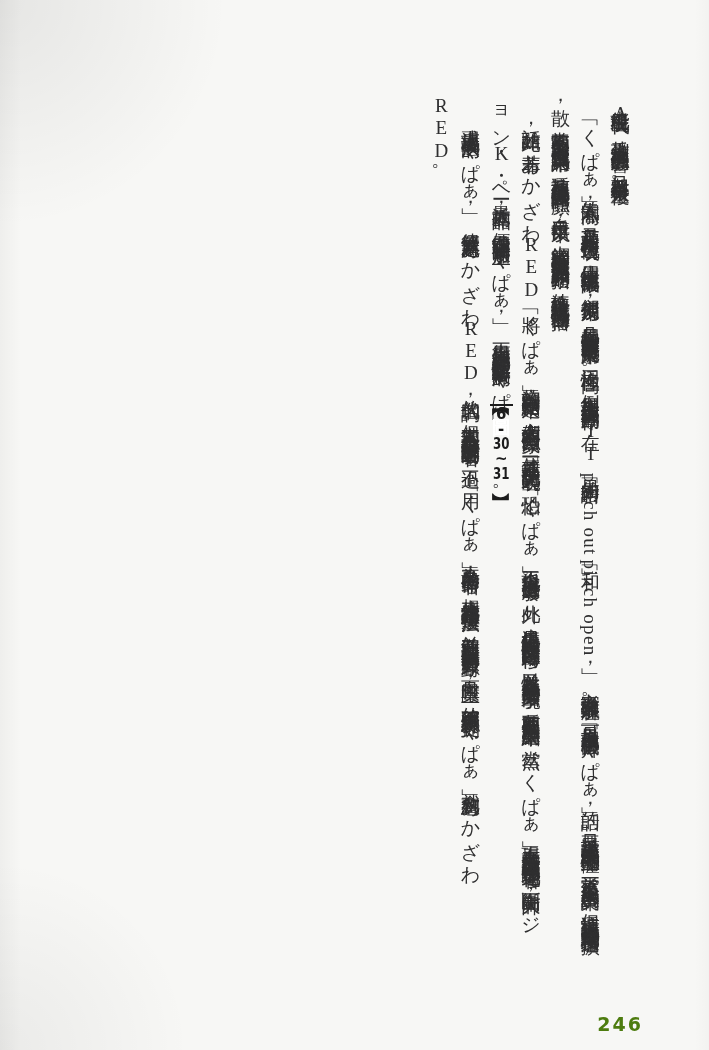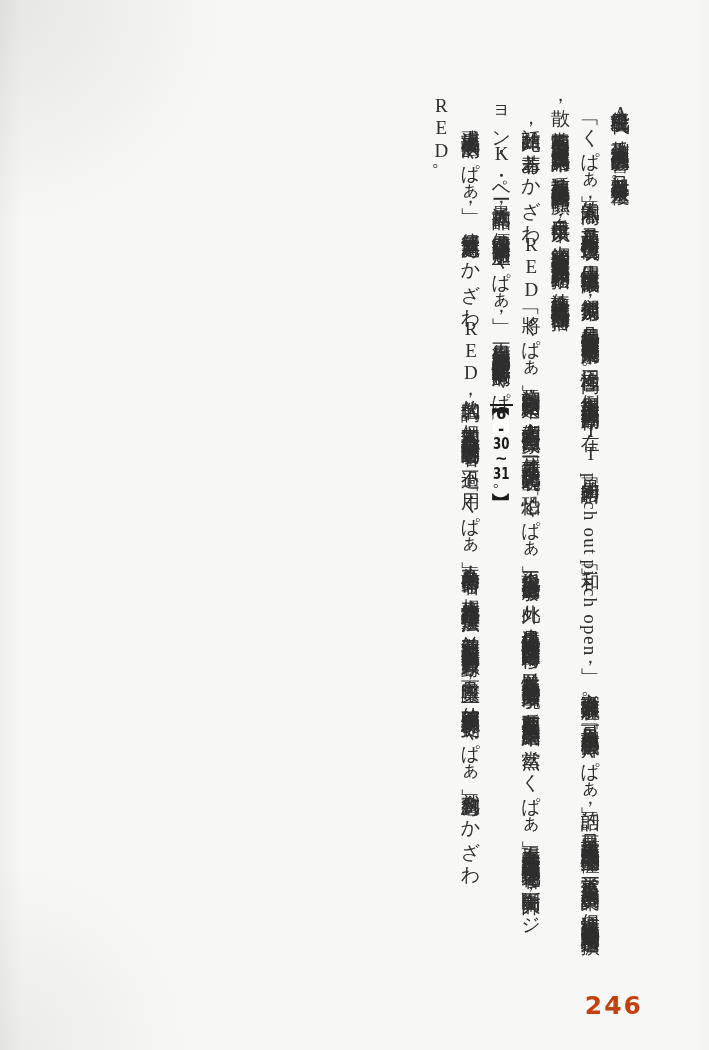--- a/index.html
+++ b/index.html
@@ -63,26 +63,26 @@
   .tcy {
     text-combine-upright: all;
     -webkit-text-combine: horizontal;
     font-family: "DejaVu Sans", sans-serif;
     font-size: 15px;
     font-weight: 700;
   }
   .page-number {
     position: absolute;
     right: 66px;
-    bottom: 30px;
+    bottom: 15px;
     font-family: "DejaVu Sans", sans-serif;
     font-weight: 700;
-    font-size: 25px;
+    font-size: 19px;
     letter-spacing: 2px;
-    color: #c2410c;
+    color: #4d7c0f;
   }
 </style>
 </head>
 <body>
 
 <div class="page">
   <div class="text-block">
       <p>也能看出現代<span class="upright">A</span>片受到成人漫畫強烈的影響，且觀眾群有很大重複。</p>
       <p class="indent">「くぱぁ」的人氣高漲，乃是由於其作為一種色情表現，使用情境雖然非常侷限，卻很方便易用，凡是用手指掰開什麼東西時都能拿來用，泛用性極高。例如用手指放大手機圖片的動作，在<span class="upright">IT</span>界的術語叫「pinch out」和「pinch open」，老實說非常難以理解。可是如果換成「將手機圖片くぱぁ」的話，只要是讀過成人漫畫的人都能馬上聽懂。當然這不是一般人會用的詞彙，但這種語言遊戲很容易變成網路梗迅速擴散，常常不知不覺間連一般人也會當成隱語來用。這種普及化的現象就如同「啊嘿顏」，自千禧年以來，由於網路這種具有強大擴散力的資訊媒介的抬頭，使許多特殊表現都出現爆發性的傳播。</p>
       <p class="indent">話雖如此，若非あかざわ<span class="upright">RED</span>將「くぱぁ」的詞彙與動作連結起來，在人們心中留下強烈印象，使其成為一種「記號化」的表現，恐怕「くぱぁ」也不會出現這麼大的爆發。此外，這也是由男性優位轉向女性優位的嗜好轉移，以及性器修正趨勢的改變等環境因子，各種不同要因偶然重疊的結果。當然，「くぱぁ」表現在老家的成人漫畫領域也仍不斷地進化著。斷面圖大師，ジョン・<span class="upright">K</span>・ペー太最近的作品，便在子宮口張開的時候加上了「くぱぁ」，更衍生出用棉花棒撐開肚臍這種性癖非常特殊的「くぱ」<span class="figref">【<span class="fig-label">圖</span><span class="tcy">6</span><span class="tcy">-</span><span class="tcy">30</span><span class="tcy">~</span><span class="tcy">31</span>】</span>。</p>

